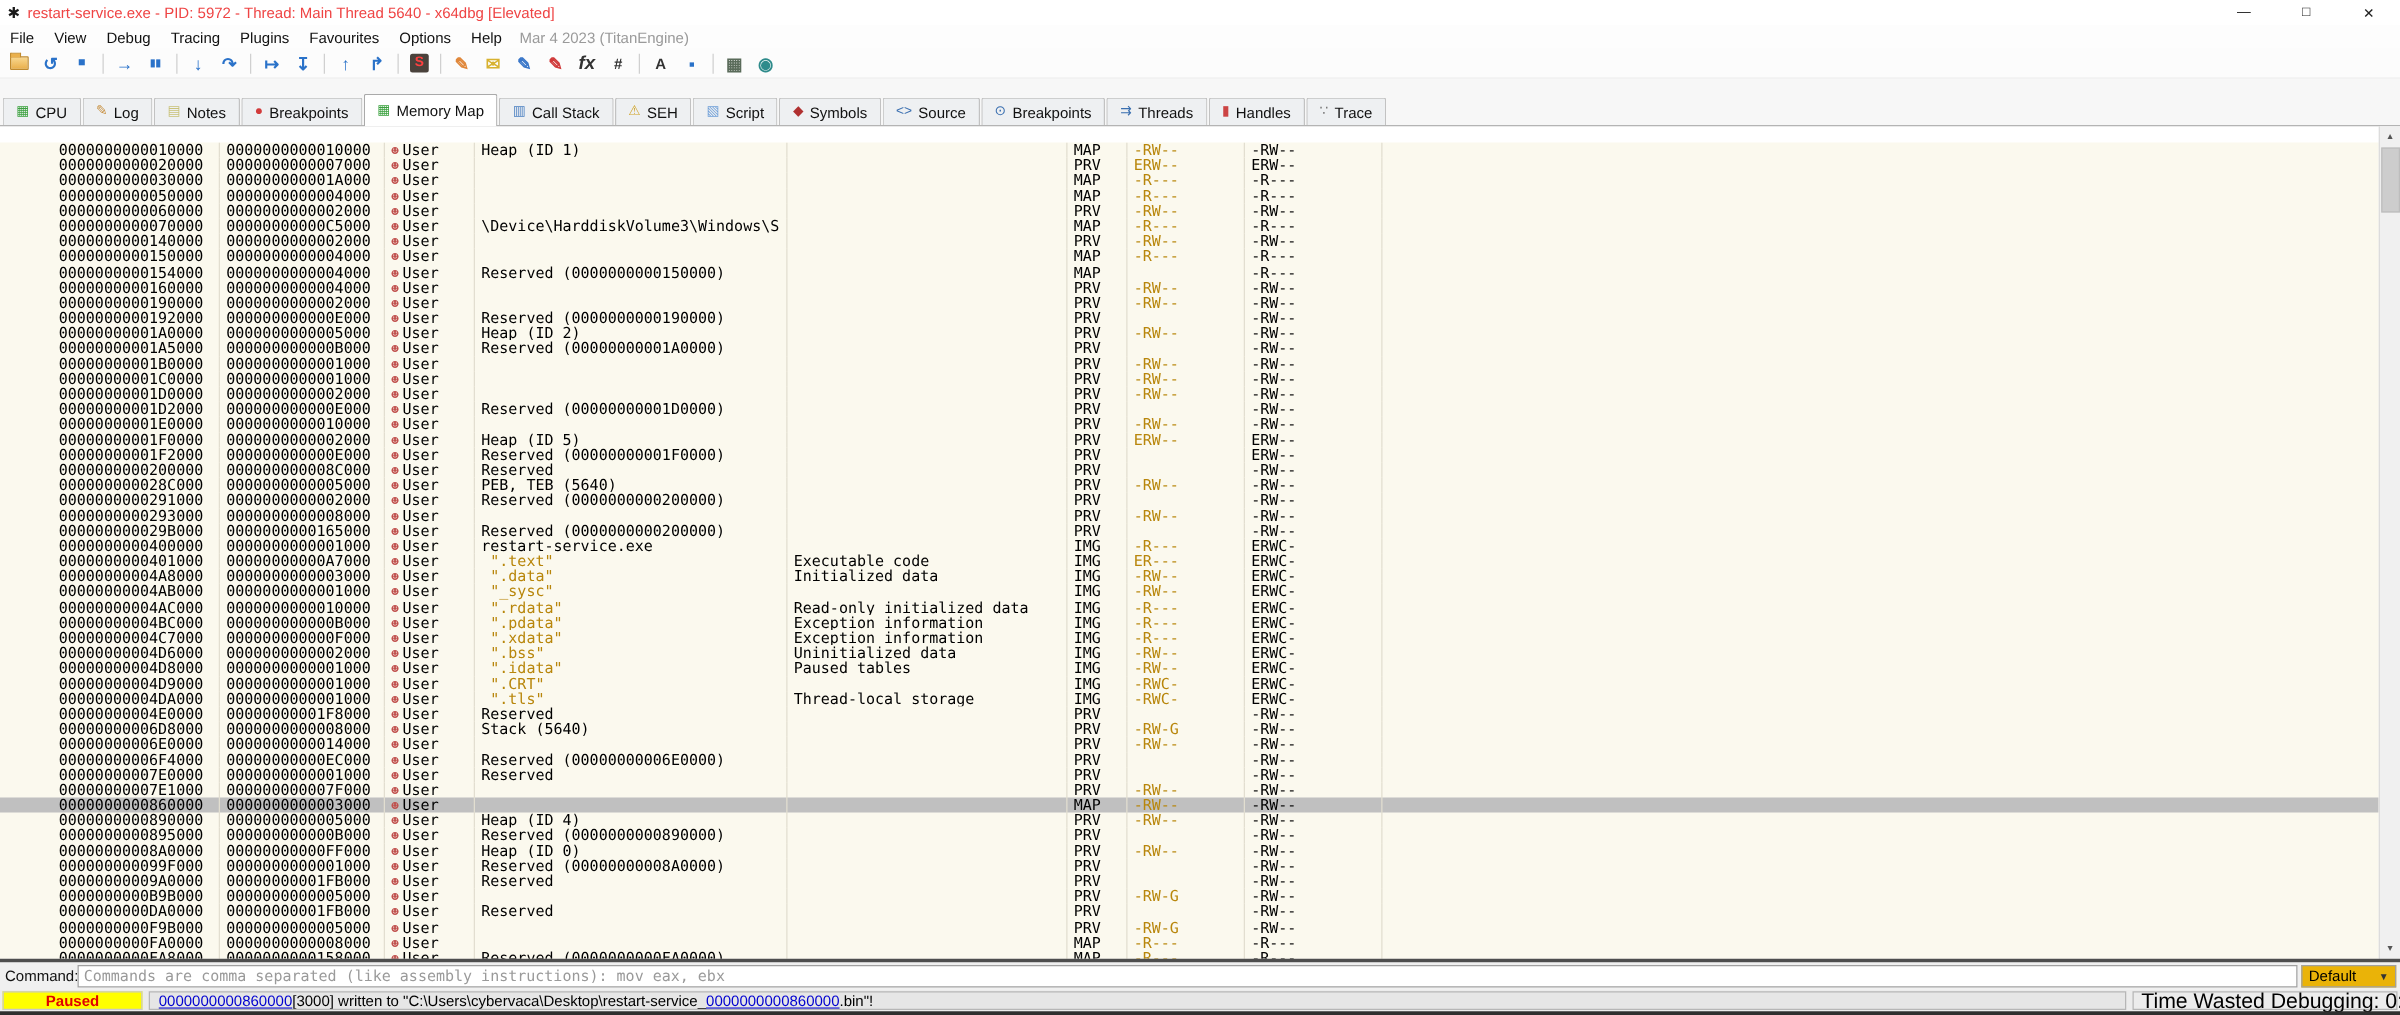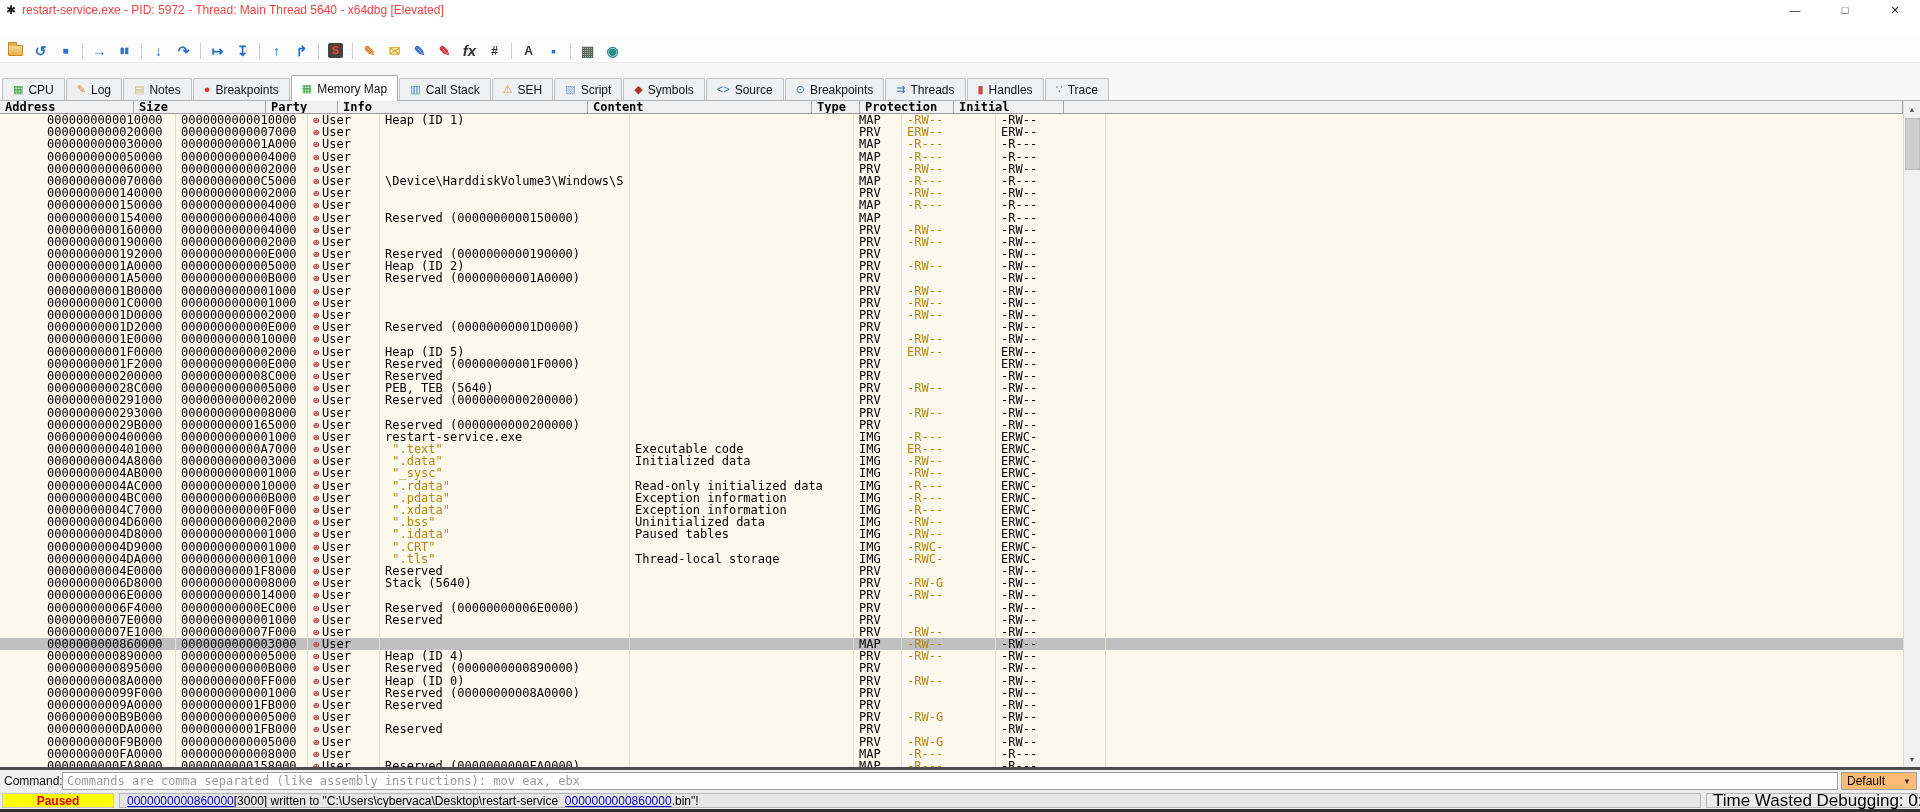--- a/index.html
+++ b/index.html
@@ -82,21 +82,21 @@
   .bband  { position:absolute; top:809px; left:0; right:0; height:3px; background:#2f2f2f; }
 
   
   .cmdbar { position:absolute; top:770px; left:0; right:0; height:22px; background:#f0f0f0; }
   .cmdlabel { position:absolute; left:4px; top:4px; font-size:12px; color:#111; }
   .cmdinput { position:absolute; left:62px; right:82px; top:2px; height:18px;
               border:1px solid #a0a0a0; background:#fff; padding:0 4px;
               font:12px "DejaVu Sans Mono", monospace; color:#333; }
   .cmdinput::placeholder { color:#9a9a9a; }
   .profile { position:absolute; right:3px; top:2px; width:76px; height:18px;
-             border:1px solid #a0a0a0; background:#fdba74; display:flex;
+             border:1px solid #a0a0a0; background:#eab308; display:flex;
              align-items:center; justify-content:space-between; padding:0 5px;
              font-size:12px; }
   .profile .arr { font-size:8px; color:#333; }
 
   
   .statusbar { position:absolute; top:792px; left:0; right:0; height:17px;
                background:#ececec; display:flex; align-items:center; gap:5px; }
   .paused { width:112px; height:15px; margin-left:2px; background:#ffff00; color:#e00000;
             font-weight:bold; font-size:12px; display:flex; align-items:center;
             justify-content:center; border:1px solid #c9c9c9; }
@@ -116,20 +116,33 @@
   <div class="titlebar">
     <span class="appicon">✱</span>
     <span class="title">restart-service.exe - PID: 5972 - Thread: Main Thread 5640 - x64dbg [Elevated]</span>
     <div class="wbtns">
       <div class="wbtn">—</div>
       <div class="wbtn">□</div>
       <div class="wbtn">✕</div>
     </div>
   </div>
 
+  <div class="menubar">
+    <div style="display:flex">
+        <div class="menu-item">File</div>
+        <div class="menu-item">View</div>
+        <div class="menu-item">Debug</div>
+        <div class="menu-item">Tracing</div>
+        <div class="menu-item">Plugins</div>
+        <div class="menu-item">Favourites</div>
+        <div class="menu-item">Options</div>
+        <div class="menu-item">Help</div>
+      </div>
+    <span class="buildinfo">Mar 4 2023 (TitanEngine)</span>
+  </div>
 
   <div class="toolbar" id="toolbar">
       <div class="tbtn">
         <span class="glyph-folder"></span>
       </div>
       <div class="tbtn">
         <span class="tglyph" style="color: rgb(42, 114, 201);">↺</span>
       </div>
       <div class="tbtn">
         <span class="tglyph" style="color: rgb(42, 114, 201); font-size: 10px;">■</span>
@@ -253,21 +266,20 @@
       <div class="tab">
         <span class="tab-ic" style="color: rgb(204, 68, 68);">▮</span>
         <span class="tab-lb">Handles</span>
       </div>
       <div class="tab">
         <span class="tab-ic" style="color: rgb(119, 119, 119);">∵</span>
         <span class="tab-lb">Trace</span>
       </div>
     </div>
 
-  <div class="thead" id="thead"><div class="cell c0">Address</div><div class="cell c1">Size</div><div class="cell c2">Party</div><div class="cell c3">Info</div><div class="cell c4">Content</div><div class="cell c5">Type</div><div class="cell c6">Protection</div><div class="cell c7">Initial</div><div class="cell fill"></div></div>
   <div class="rows" id="rows">
       <div class="row"><div class="cell c0">0000000000010000</div><div class="cell c1">0000000000010000</div><div class="cell c2"><span class="uicon">☻</span><span>User</span></div><div class="cell c3">Heap (ID 1)</div><div class="cell c4"></div><div class="cell c5">MAP</div><div class="cell c6 prot">-RW--</div><div class="cell c7">-RW--</div><div class="cell fill"></div></div>
       <div class="row"><div class="cell c0">0000000000020000</div><div class="cell c1">0000000000007000</div><div class="cell c2"><span class="uicon">☻</span><span>User</span></div><div class="cell c3"></div><div class="cell c4"></div><div class="cell c5">PRV</div><div class="cell c6 prot">ERW--</div><div class="cell c7">ERW--</div><div class="cell fill"></div></div>
       <div class="row"><div class="cell c0">0000000000030000</div><div class="cell c1">000000000001A000</div><div class="cell c2"><span class="uicon">☻</span><span>User</span></div><div class="cell c3"></div><div class="cell c4"></div><div class="cell c5">MAP</div><div class="cell c6 prot">-R---</div><div class="cell c7">-R---</div><div class="cell fill"></div></div>
       <div class="row"><div class="cell c0">0000000000050000</div><div class="cell c1">0000000000004000</div><div class="cell c2"><span class="uicon">☻</span><span>User</span></div><div class="cell c3"></div><div class="cell c4"></div><div class="cell c5">MAP</div><div class="cell c6 prot">-R---</div><div class="cell c7">-R---</div><div class="cell fill"></div></div>
       <div class="row"><div class="cell c0">0000000000060000</div><div class="cell c1">0000000000002000</div><div class="cell c2"><span class="uicon">☻</span><span>User</span></div><div class="cell c3"></div><div class="cell c4"></div><div class="cell c5">PRV</div><div class="cell c6 prot">-RW--</div><div class="cell c7">-RW--</div><div class="cell fill"></div></div>
       <div class="row"><div class="cell c0">0000000000070000</div><div class="cell c1">00000000000C5000</div><div class="cell c2"><span class="uicon">☻</span><span>User</span></div><div class="cell c3">\Device\HarddiskVolume3\Windows\S</div><div class="cell c4"></div><div class="cell c5">MAP</div><div class="cell c6 prot">-R---</div><div class="cell c7">-R---</div><div class="cell fill"></div></div>
       <div class="row"><div class="cell c0">0000000000140000</div><div class="cell c1">0000000000002000</div><div class="cell c2"><span class="uicon">☻</span><span>User</span></div><div class="cell c3"></div><div class="cell c4"></div><div class="cell c5">PRV</div><div class="cell c6 prot">-RW--</div><div class="cell c7">-RW--</div><div class="cell fill"></div></div>
       <div class="row"><div class="cell c0">0000000000150000</div><div class="cell c1">0000000000004000</div><div class="cell c2"><span class="uicon">☻</span><span>User</span></div><div class="cell c3"></div><div class="cell c4"></div><div class="cell c5">MAP</div><div class="cell c6 prot">-R---</div><div class="cell c7">-R---</div><div class="cell fill"></div></div>
       <div class="row"><div class="cell c0">0000000000154000</div><div class="cell c1">0000000000004000</div><div class="cell c2"><span class="uicon">☻</span><span>User</span></div><div class="cell c3">Reserved (0000000000150000)</div><div class="cell c4"></div><div class="cell c5">MAP</div><div class="cell c6 prot"></div><div class="cell c7">-R---</div><div class="cell fill"></div></div>

